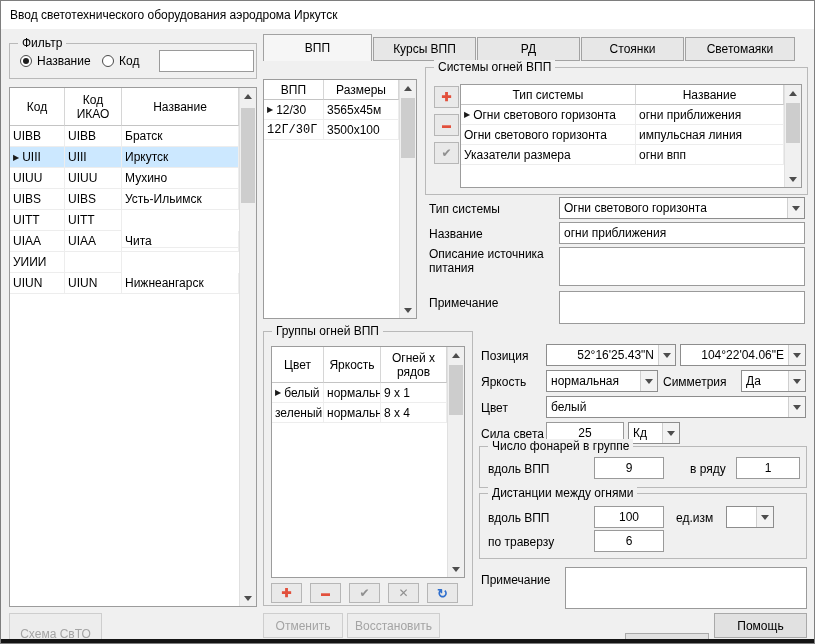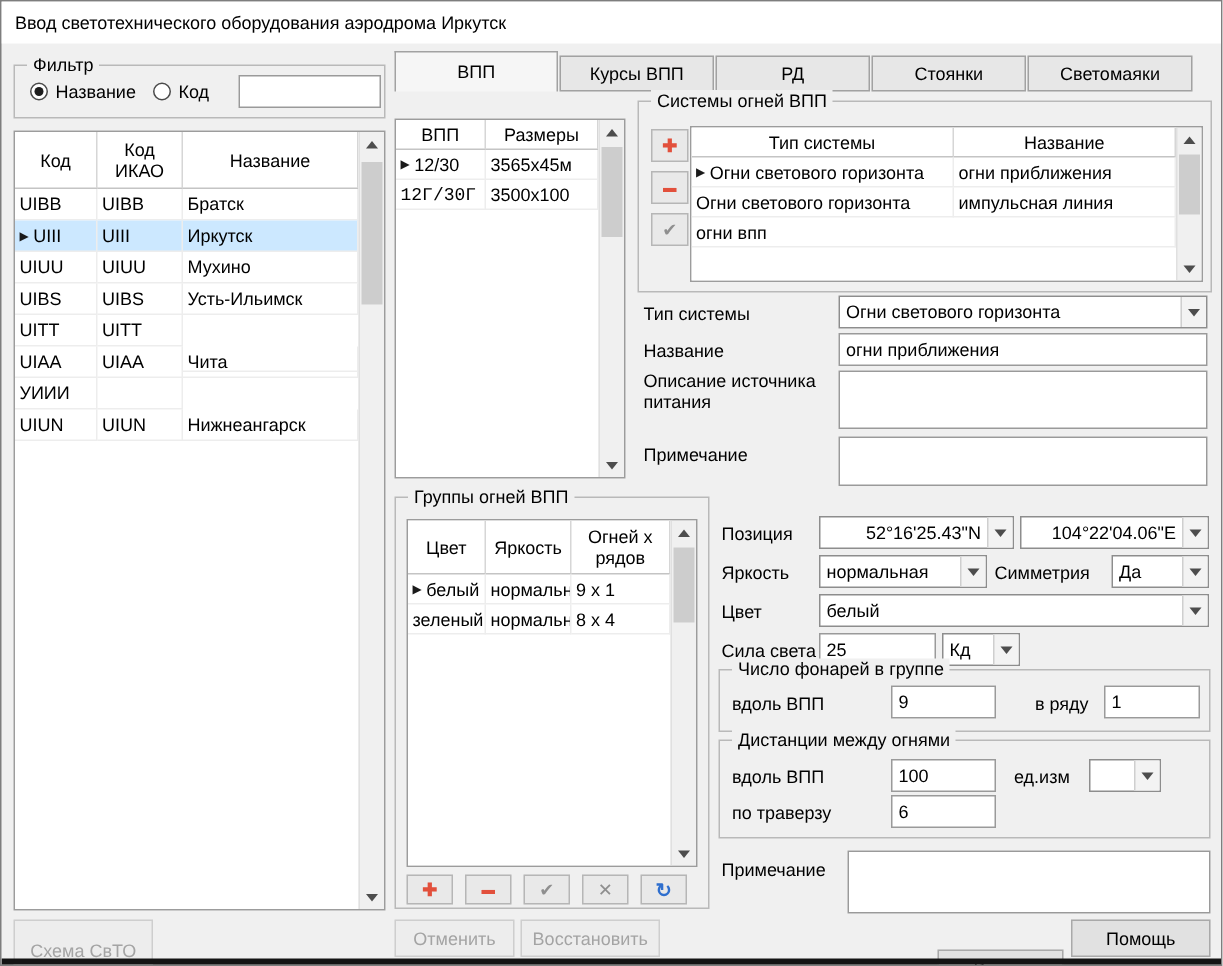--- a/index.html
+++ b/index.html
@@ -9,21 +9,21 @@
   .titlebar { position:absolute; left:0; top:0; width:813px; height:28px; background:#ffffff; display:flex; align-items:center; padding-left:9px; }
   .bottom-strip { position:absolute; left:0; top:638px; width:813px; height:5px; background:#141414; }
 
   .groupbox { position:absolute; border:1px solid #b9b9b9; }
   .legend { position:absolute; top:-8px; left:8px; background:#f0f0f0; padding:0 4px; white-space:nowrap; }
 
   .lbl { position:absolute; white-space:nowrap; }
   .lbl.wrap { white-space:normal; line-height:14px; }
 
   .tbox { position:absolute; height:22px; background:#fff; border:1px solid #9a9a9a; padding:0 4px; font:inherit; color:#000; }
-  .tbox.num { text-align:left; }
+  .tbox.num { text-align:center; }
   .tarea { position:absolute; background:#fff; border:1px solid #9a9a9a; resize:none; font:inherit; padding:2px 4px; }
 
   .combo { position:absolute; height:22px; background:#fff; border:1px solid #8d8d8d; display:flex; align-items:center; }
   .cval { flex:1; padding:0 4px; overflow:hidden; white-space:nowrap; }
   .carrow { flex:0 0 17px; align-self:stretch; display:flex; align-items:center; justify-content:center; background:#f3f3f3; border-left:1px solid #cfcfcf; }
   .tri-dn { width:0; height:0; border-left:4px solid transparent; border-right:4px solid transparent; border-top:5px solid #4d4d4d; }
   .tri-up { width:0; height:0; border-left:4px solid transparent; border-right:4px solid transparent; border-bottom:5px solid #4d4d4d; }
 
   .radio { position:absolute; display:flex; align-items:center; gap:5px; }
   .rdot { width:12px; height:12px; border-radius:50%; border:1px solid #4a4a4a; background:#fff; position:relative; flex:0 0 auto; }
@@ -199,20 +199,21 @@
               <span class="marker">▶</span>
               <span>Огни светового горизонта</span>
             </div>
           <div class="cell" style="flex:1;">огни приближения</div>
         </div>
         <div class="grow r20">
           <div class="cell" style="width:175px;">Огни светового горизонта</div>
           <div class="cell" style="flex:1;">импульсная линия</div>
         </div>
         <div class="grow r20">
+          <div class="cell" style="width:175px;">Указатели размера</div>
           <div class="cell" style="flex:1;">огни впп</div>
         </div>
       </div>
       <div class="vscroll">
         <div class="sbtn">
             <span class="tri-up"></span>
           </div>
         <div class="thumb" style="top:18px; height:40px;"></div>
         <div class="sbtn">
             <span class="tri-dn"></span>

